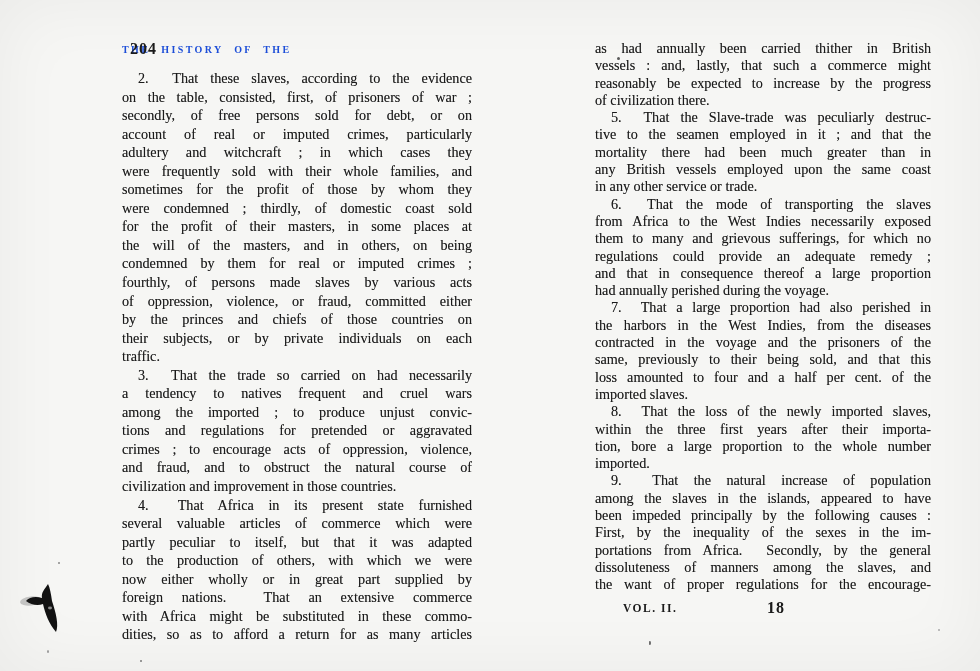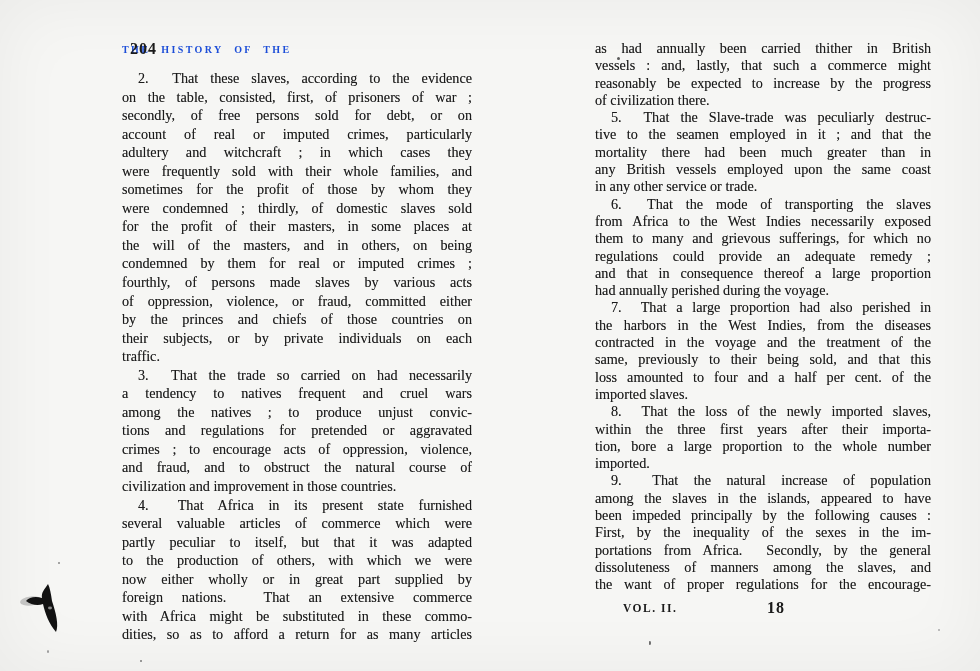--- a/index.html
+++ b/index.html
@@ -82,34 +82,34 @@
   </div>
   <div class="text-block">
       <div class="para indent">
         <div class="line">2.&nbsp; That these slaves, according to the evidence</div>
         <div class="line">on the table, consisted, first, of prisoners of war ;</div>
         <div class="line">secondly, of free persons sold for debt, or on</div>
         <div class="line">account of real or imputed crimes, particularly</div>
         <div class="line">adultery and witchcraft ; in which cases they</div>
         <div class="line">were frequently sold with their whole families, and</div>
         <div class="line">sometimes for the profit of those by whom they</div>
-        <div class="line">were condemned ; thirdly, of domestic slaves sold</div>
+        <div class="line">were condemned ; thirdly, of domestic coast sold</div>
         <div class="line">for the profit of their masters, in some places at</div>
         <div class="line">the will of the masters, and in others, on being</div>
         <div class="line">condemned by them for real or imputed crimes ;</div>
         <div class="line">fourthly, of persons made slaves by various acts</div>
         <div class="line">of oppression, violence, or fraud, committed either</div>
         <div class="line">by the princes and chiefs of those countries on</div>
         <div class="line">their subjects, or by private individuals on each</div>
         <div class="line lastline">traffic.</div>
       </div>
       <div class="para indent">
         <div class="line">3.&nbsp; That the trade so carried on had necessarily</div>
         <div class="line">a tendency to natives frequent and cruel wars</div>
-        <div class="line">among the natives ; to produce unjust convic-</div>
+        <div class="line">among the imported ; to produce unjust convic-</div>
         <div class="line">tions and regulations for pretended or aggravated</div>
         <div class="line">crimes ; to encourage acts of oppression, violence,</div>
         <div class="line">and fraud, and to obstruct the natural course of</div>
         <div class="line lastline">civilization and improvement in those countries.</div>
       </div>
       <div class="para indent">
         <div class="line">4.&nbsp; That Africa in its present state furnished</div>
         <div class="line">several valuable articles of commerce which were</div>
         <div class="line">partly peculiar to itself, but that it was adapted</div>
         <div class="line">to the production of others, with which we were</div>
@@ -140,21 +140,21 @@
         <div class="line">6.&nbsp; That the mode of transporting the slaves</div>
         <div class="line">from Africa to the West Indies necessarily exposed</div>
         <div class="line">them to many and grievous sufferings, for which no</div>
         <div class="line">regulations could provide an adequate remedy ;</div>
         <div class="line">and that in consequence thereof a large proportion</div>
         <div class="line lastline">had annually perished during the voyage.</div>
       </div>
       <div class="para indent">
         <div class="line">7.&nbsp; That a large proportion had also perished in</div>
         <div class="line">the harbors in the West Indies, from the diseases</div>
-        <div class="line">contracted in the voyage and the treatment of the</div>
+        <div class="line">contracted in the voyage and the prisoners of the</div>
         <div class="line">same, previously to their being sold, and that this</div>
         <div class="line">loss amounted to four and a half per cent. of the</div>
         <div class="line lastline">imported slaves.</div>
       </div>
       <div class="para indent">
         <div class="line">8.&nbsp; That the loss of the newly imported slaves,</div>
         <div class="line">within the three first years after their importa-</div>
         <div class="line">tion, bore a large proportion to the whole number</div>
         <div class="line lastline">imported.</div>
       </div>

